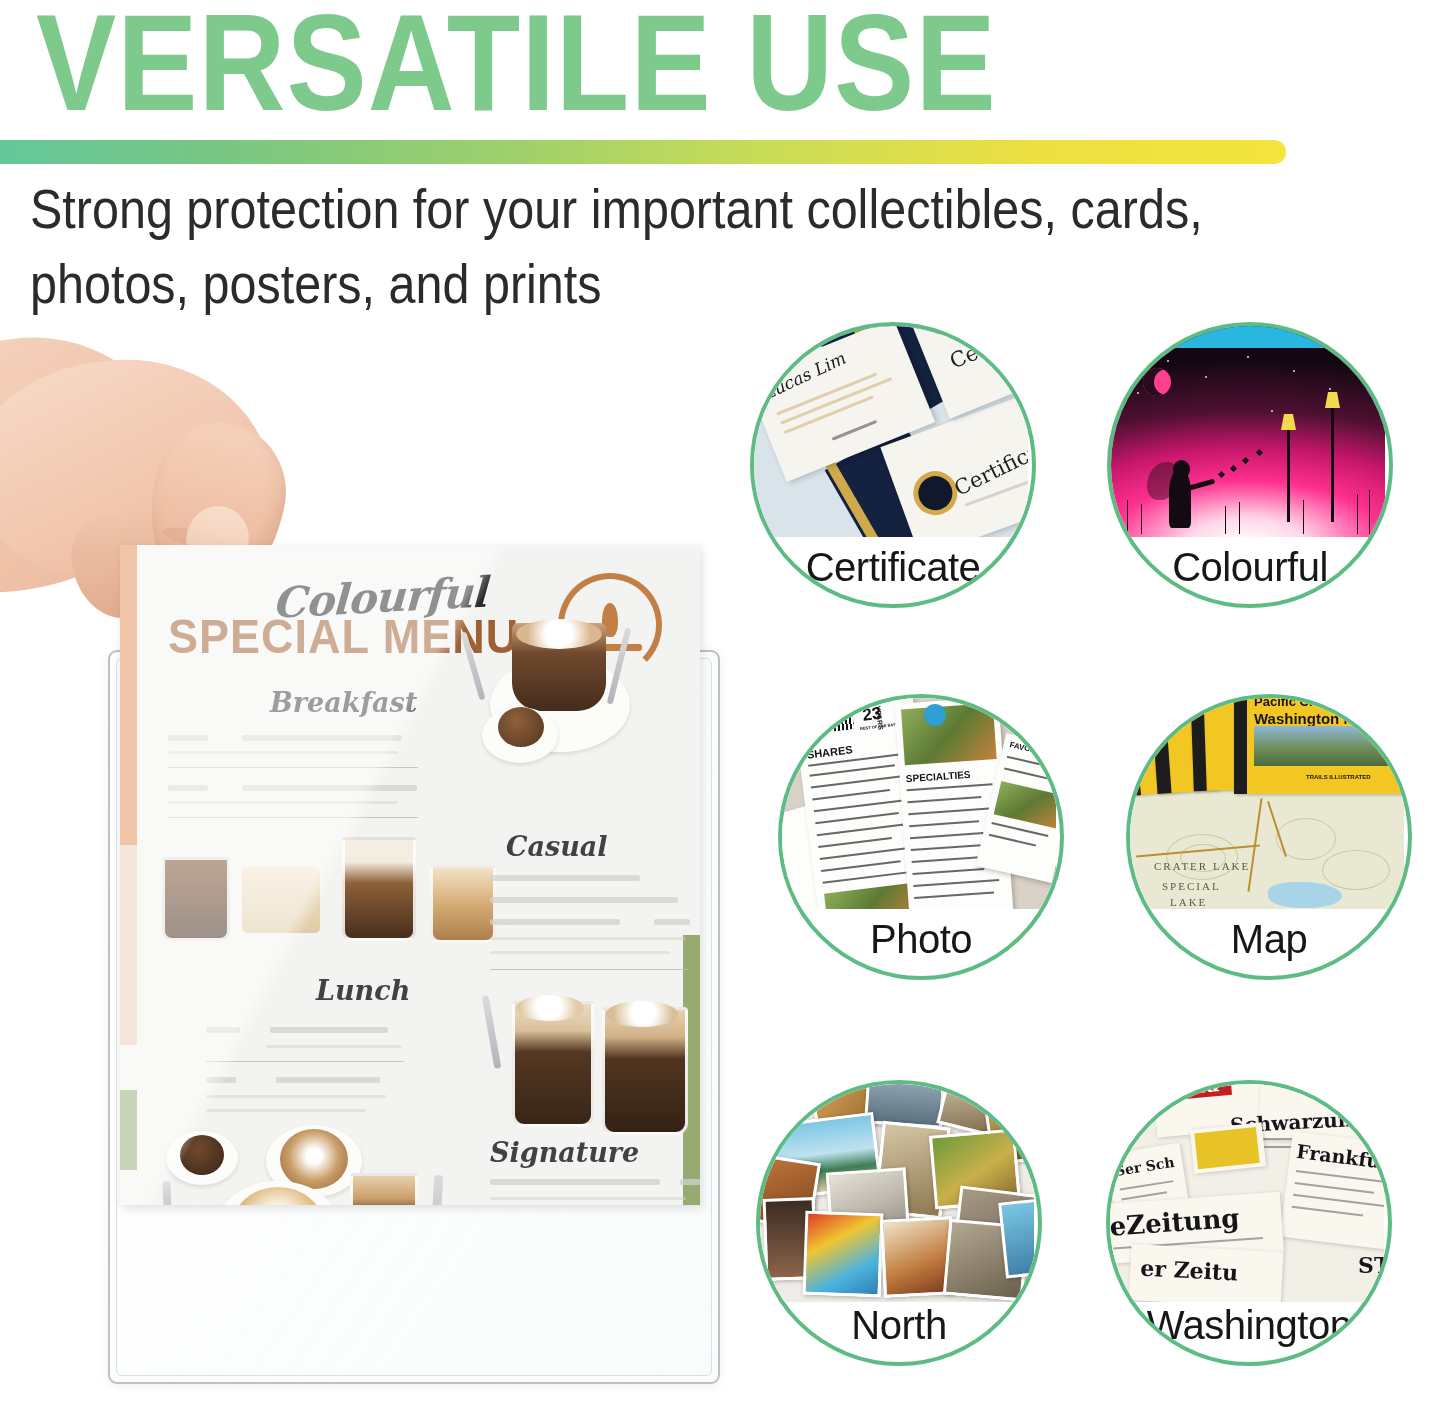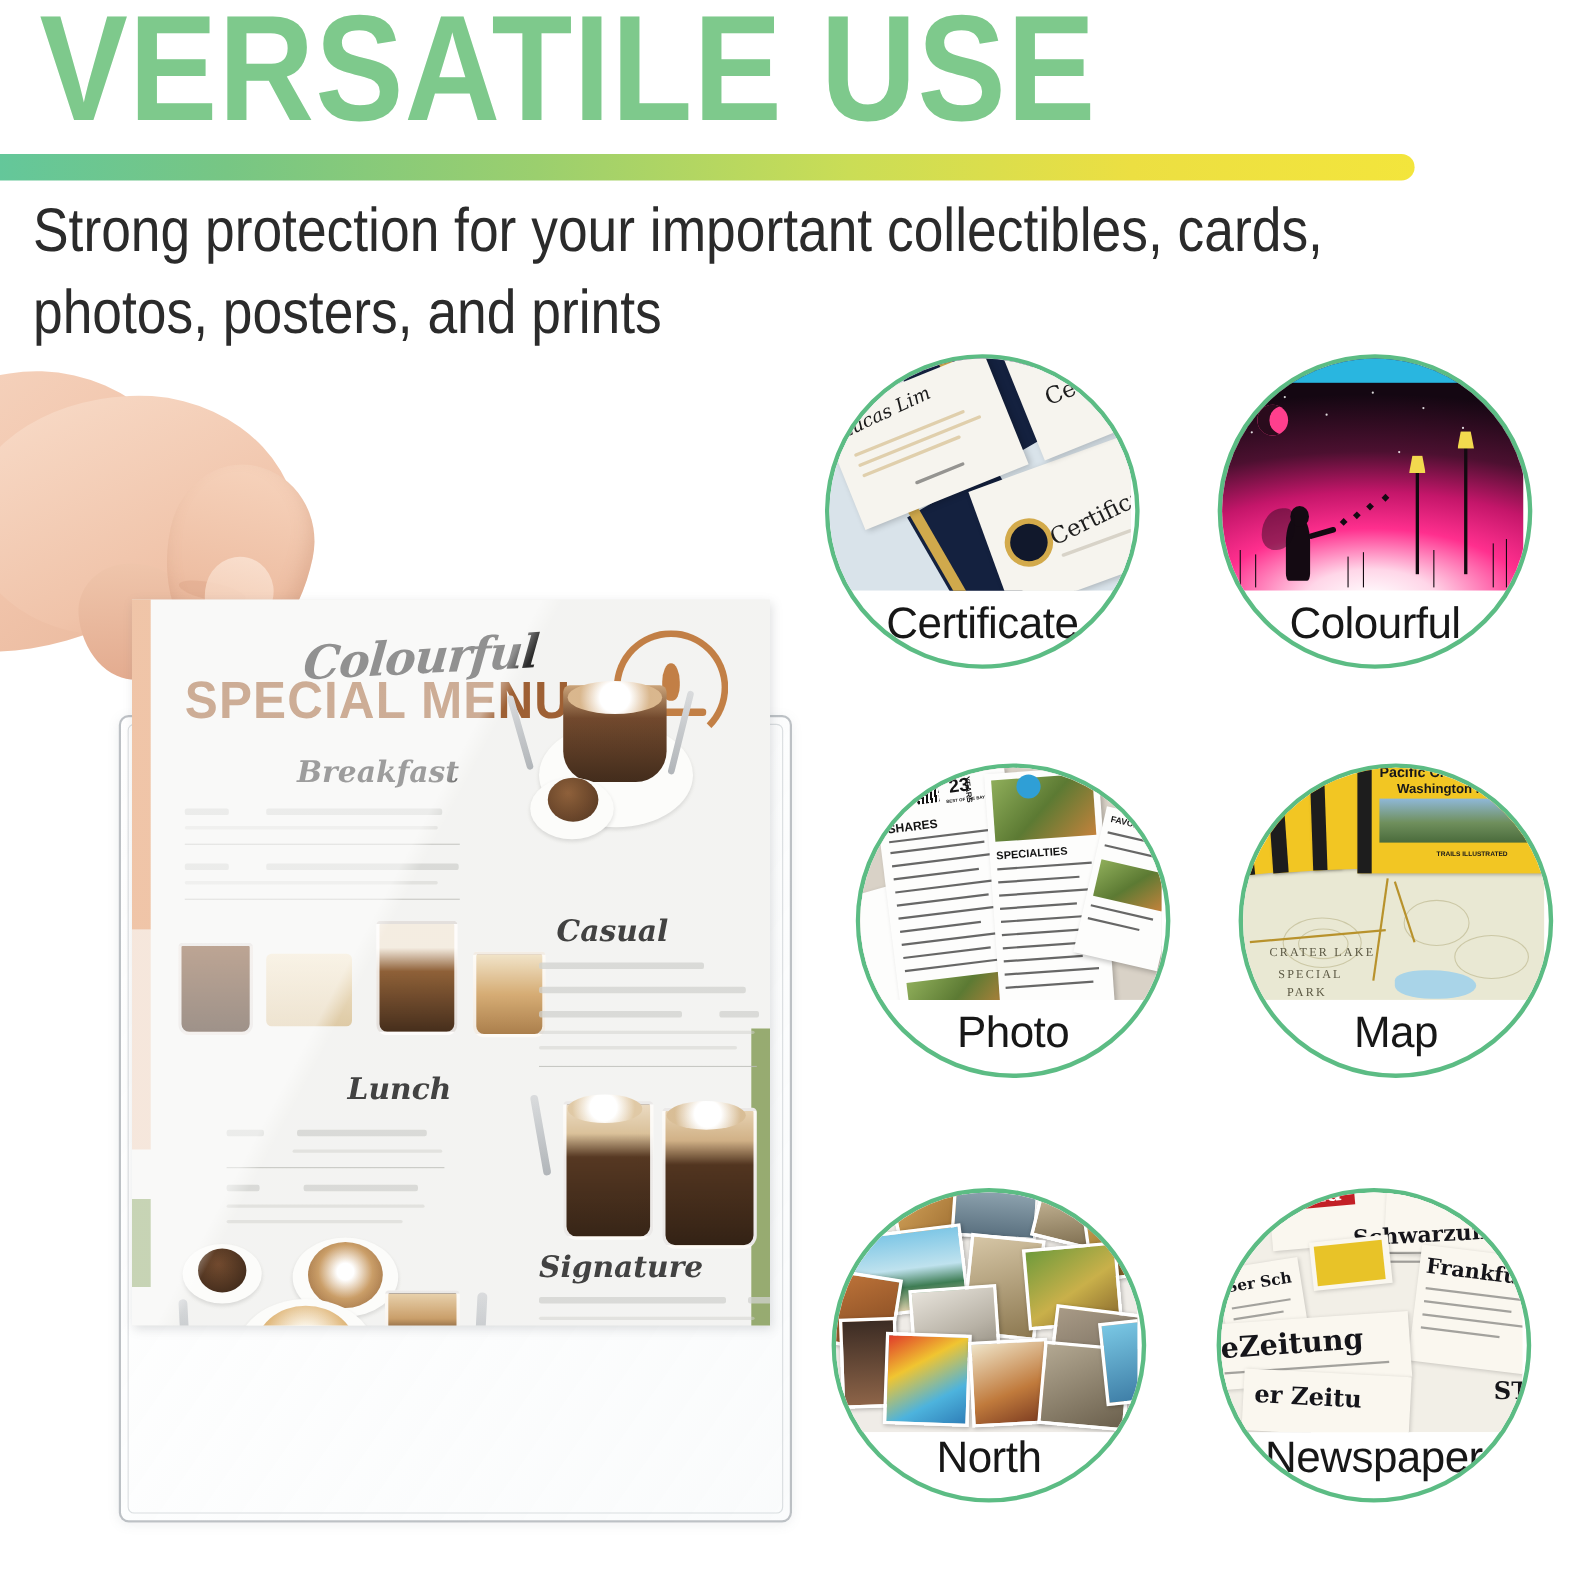--- a/index.html
+++ b/index.html
@@ -442,35 +442,35 @@
       <div class="map-cover" style="left:28px;top:-2px;width:62px;height:100px;transform:rotate(-4deg);">
         <div class="map-spine" style="left:0;top:0;width:14px;height:100px;"></div>
       </div>
       <div class="map-cover" style="left:66px;top:-8px;width:74px;height:104px;transform:rotate(-2deg);">
         <div class="map-spine" style="left:0;top:0;width:13px;height:104px;"></div>
       </div>
       <div class="map-cover" style="left:108px;top:-12px;width:180px;height:112px;">
         <div class="map-spine" style="left:0;top:0;width:13px;height:112px;"></div>
 
         <div class="map-cover-text" style="left:20px;top:12px;font-size:13px;">Pacific Crest Zeitu</div>
-        <div class="map-cover-text" style="left:36px;top:28px;font-size:12px;">Washington North</div>
+        <div class="map-cover-text" style="left:20px;top:28px;font-size:15px;">Washington North</div>
         <div class="map-photo" style="left:20px;top:44px;width:150px;height:40px;"></div>
         <div class="map-cover-text" style="left:72px;top:92px;font-size:6px;">TRAILS ILLUSTRATED</div>
       </div>
       <div class="map-contour" style="left:40px;top:140px;width:70px;height:44px;"></div>
       <div class="map-contour" style="left:54px;top:150px;width:44px;height:26px;"></div>
       <div class="map-contour" style="left:150px;top:124px;width:58px;height:40px;"></div>
       <div class="map-contour" style="left:196px;top:156px;width:66px;height:38px;"></div>
       <div class="map-trail" style="left:10px;top:156px;width:124px;height:2px;transform:rotate(-5deg);"></div>
       <div class="map-trail" style="left:128px;top:104px;width:2px;height:94px;transform:rotate(8deg);"></div>
       <div class="map-trail" style="left:150px;top:106px;width:2px;height:58px;transform:rotate(-18deg);"></div>
       <div class="map-lake" style="left:142px;top:188px;width:74px;height:26px;"></div>
       <div class="map-text" style="left:28px;top:166px;font-size:11px;">CRATER LAKE</div>
       <div class="map-text" style="left:36px;top:186px;font-size:11px;">SPECIAL</div>
-      <div class="map-text" style="left:44px;top:202px;font-size:11px;">PARK</div>
+      <div class="map-text" style="left:44px;top:202px;font-size:11px;">LAKE</div>
     </div>
     <div class="thumb-label">Map</div>
   </div>
 
   <div class="thumb-circle" style="left:14px;top:760px;">
     <div class="thumb-art" style="height:222px;">
       <div class="ph-bg"></div>
       <div class="ph" style="left:56px;top:-8px;width:60px;height:52px;transform:rotate(-12deg);background:linear-gradient(140deg,#d8a85e,#9a6a2e);"></div>
       <div class="ph" style="left:110px;top:-14px;width:72px;height:54px;transform:rotate(4deg);background:linear-gradient(180deg,#9fb4bf,#5b7180);"></div>
       <div class="ph" style="left:186px;top:-4px;width:62px;height:50px;transform:rotate(14deg);background:linear-gradient(160deg,#d9c9a9,#7a6a4c);"></div>
@@ -518,16 +518,16 @@
       </div>
       <div class="np-sheet" style="left:-4px;top:118px;width:180px;height:60px;transform:rotate(-4deg);">
         <div class="np-title" style="left:8px;top:8px;font-size:26px;">eZeitung</div>
         <div class="np-line" style="left:10px;top:44px;width:150px;"></div>
       </div>
       <div class="np-sheet" style="left:24px;top:168px;width:152px;height:56px;transform:rotate(3deg);">
         <div class="np-title" style="left:10px;top:10px;font-size:22px;">er Zeitu</div>
       </div>
       <div class="np-title" style="left:252px;top:172px;font-size:22px;">ST</div>
     </div>
-    <div class="thumb-label">Newspaper</div>
+    <div class="thumb-label">Washington</div>
   </div>
 
 </div>
 
 </body></html>

